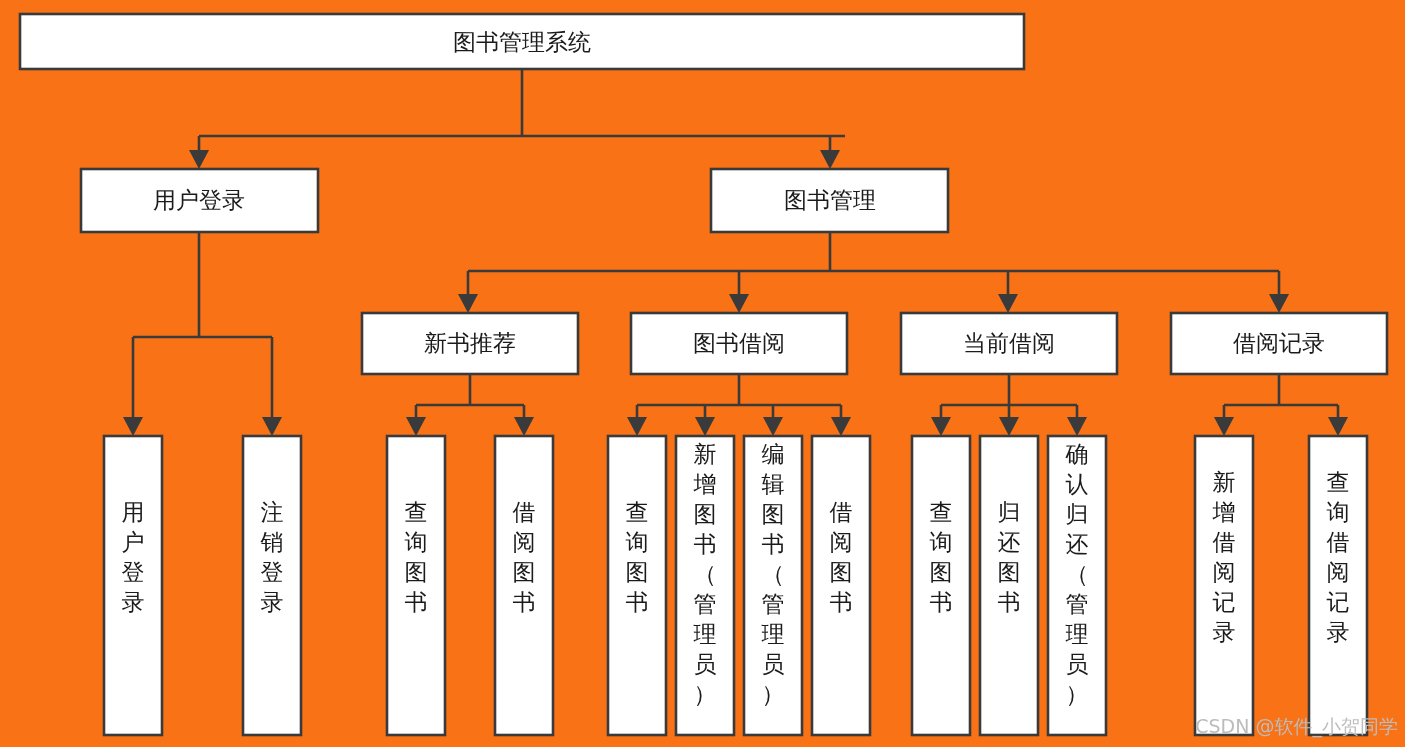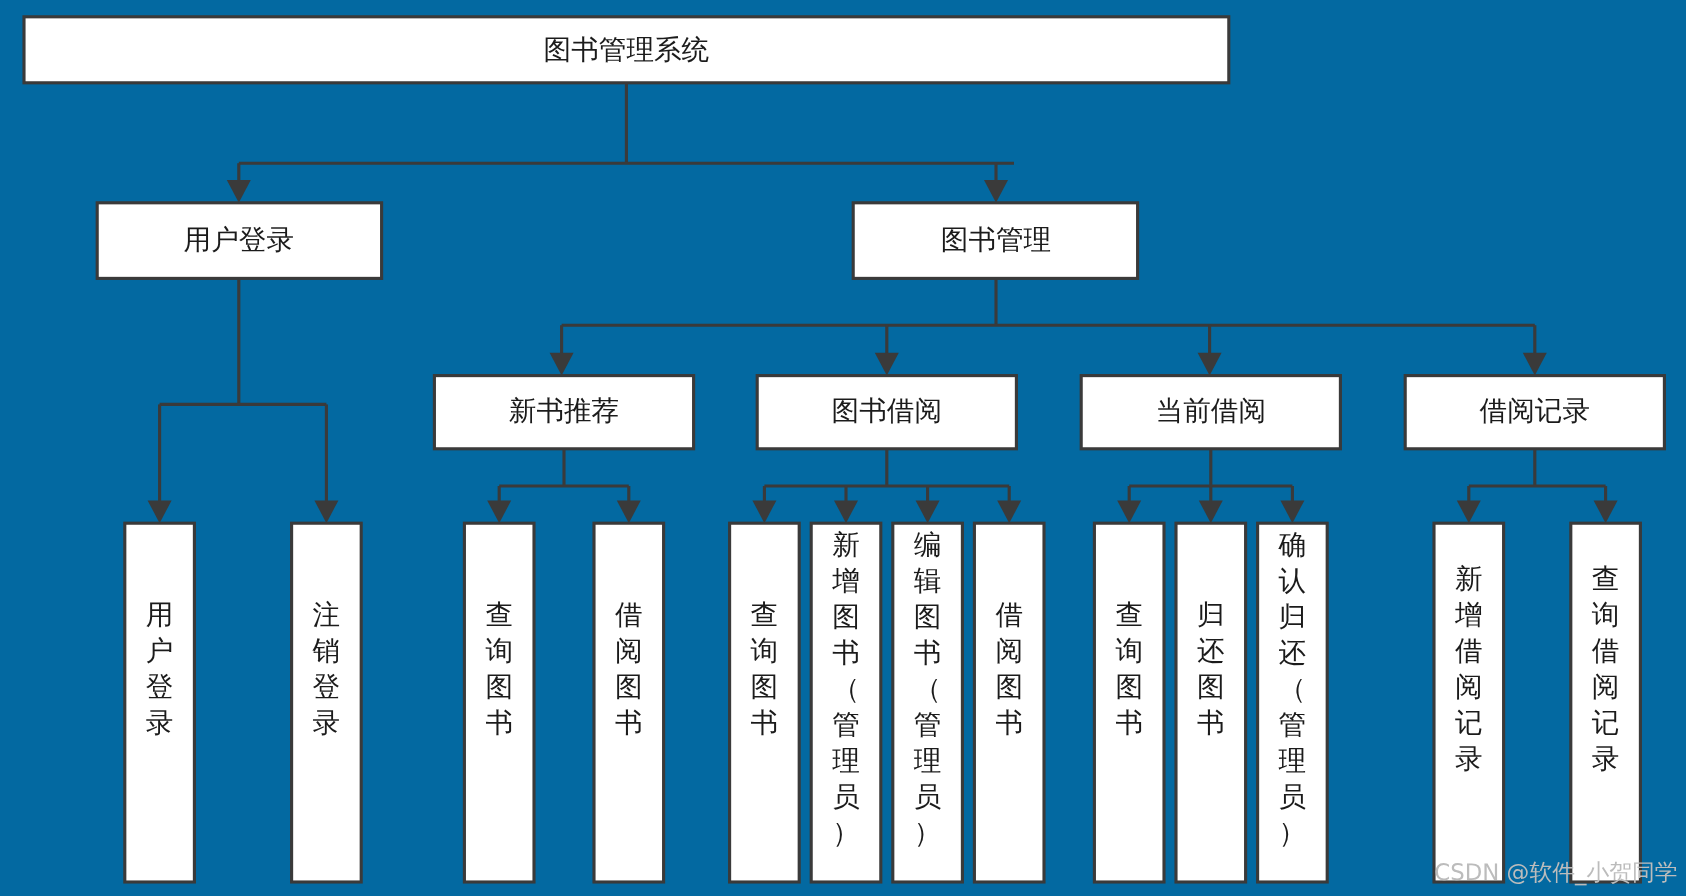--- a/index.html
+++ b/index.html
@@ -8,21 +8,21 @@
     padding: 0;
     background: #ffffff;
   }
   body {
     font-family: "DejaVu Sans", "Liberation Sans", sans-serif;
   }
   #diagram-root {
     position: relative;
     width: 1405px;
     height: 747px;
-    background: #0369a1;
+    background: #f97316;
     overflow: hidden;
   }
   svg#flow-svg {
     position: absolute;
     left: 0;
     top: 0;
     width: 1405px;
     height: 747px;
     display: block;
   }

